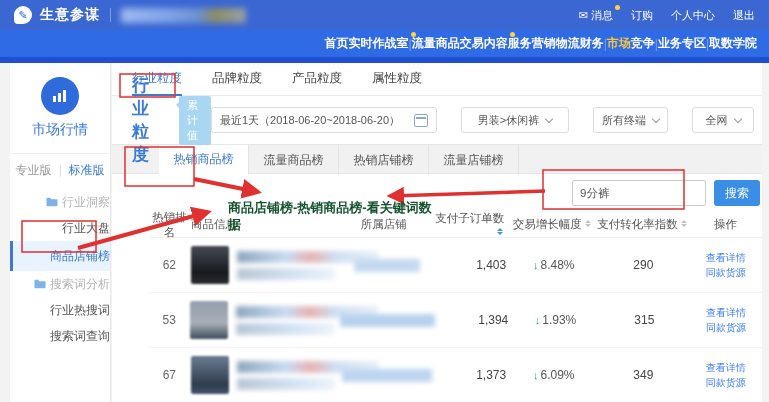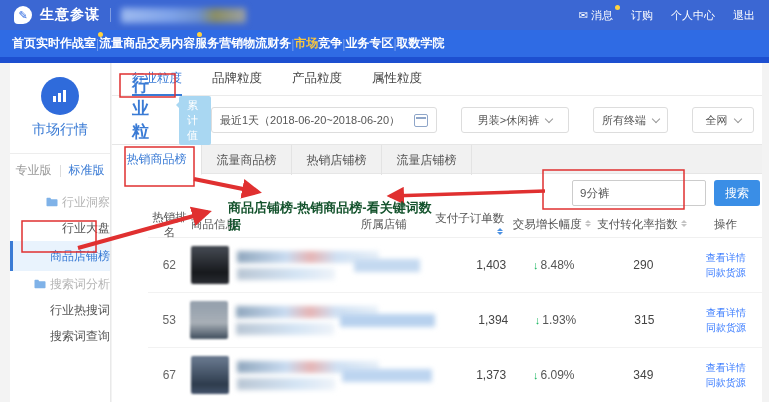--- a/index.html
+++ b/index.html
@@ -16,21 +16,21 @@
   .redact-top { width:125px; height:15px; border-radius:2px; filter:blur(3px);
                 background:linear-gradient(90deg,#9db9ef 0%,#7ea2e8 40%,#6d90cf 62%,#8a8d62 75%,#9aa0a8 100%); }
   .top-right { margin-left:auto; display:flex; align-items:center; gap:18px; font-size:11px; }
   .top-right .itm { position:relative; cursor:pointer; }
   .mail { font-size:11px; margin-right:3px; }
   .ydot::after { content:""; position:absolute; top:-3px; right:-7px; width:5px; height:5px;
                  border-radius:50%; background:#ffd23e; }
 
   
   .navbar { position:absolute; left:0; top:30px; right:0; height:27px; background:#2f6be4;
-            display:flex; align-items:center; justify-content:flex-start; padding:0 12px;
+            display:flex; align-items:center; justify-content:flex-end; padding:0 12px;
             color:#fff; font-size:12px; font-weight:bold; }
   .navbar .nitm { position:relative; cursor:pointer; white-space:nowrap; }
   .navbar .active { color:#f7c63f; }
   .navdiv { color:rgba(255,255,255,.35); font-weight:normal; }
   .navstrip { position:absolute; left:0; top:57px; right:0; height:6px; background:#1d4fd0; }
 
   
   .sidebar { position:absolute; left:10px; top:63px; width:101px; bottom:0; background:#fff;
              border-right:1px solid #e9e9e9; font-size:12px; }
   .side-ico { width:38px; height:38px; border-radius:50%; background:#2f6bdb; margin:14px auto 6px;
@@ -71,21 +71,21 @@
   .cal::before { content:""; position:absolute; left:1px; right:1px; top:2px; height:2px; background:#8fa6c9; }
   .chev { width:6px; height:6px; border-right:1px solid #999; border-bottom:1px solid #999;
           transform:rotate(45deg); margin:-3px 0 0 7px; }
   .dd { justify-content:center; }
   .dd-cat { min-width:108px; } .dd-term { min-width:68px; } .dd-net { min-width:62px; }
 
   .subtabs { height:30px; background:#f1f1f1; border-top:1px solid #e6e6e6; border-bottom:1px solid #e6e6e6;
              display:flex; font-size:12px; color:#555; }
   .stab { width:90px; height:30px; display:flex; align-items:center; justify-content:center;
           border-right:1px solid #e3e3e3; cursor:pointer; }
-  .stab.active { background:#fff; color:#3a7bd5; border-bottom:1px solid #fff; margin-bottom:-1px; }
+  .stab.active { background:#fff; color:#3a7bd5; border-bottom:1px solid #fff; margin-bottom:-1px;margin-left:47px; }
 
   .search-row { height:38px; display:flex; align-items:center; justify-content:flex-end; padding:0 2px 0 0; }
   .search-input { width:134px; height:26px; border:1px solid #ccc; border-radius:2px; padding:0 7px;
                   font-size:11.5px; color:#555; font-family:inherit; }
   .search-btn { width:46px; height:26px; margin-left:8px; background:#3a8ee6; color:#fff; border:none;
                 border-radius:3px; font-size:12px; cursor:pointer; font-family:inherit; }
 
   
   .tbl { padding:0 0 5px 18px; font-size:12px;margin-left:18px; }
   .trow { display:flex; align-items:center; }

